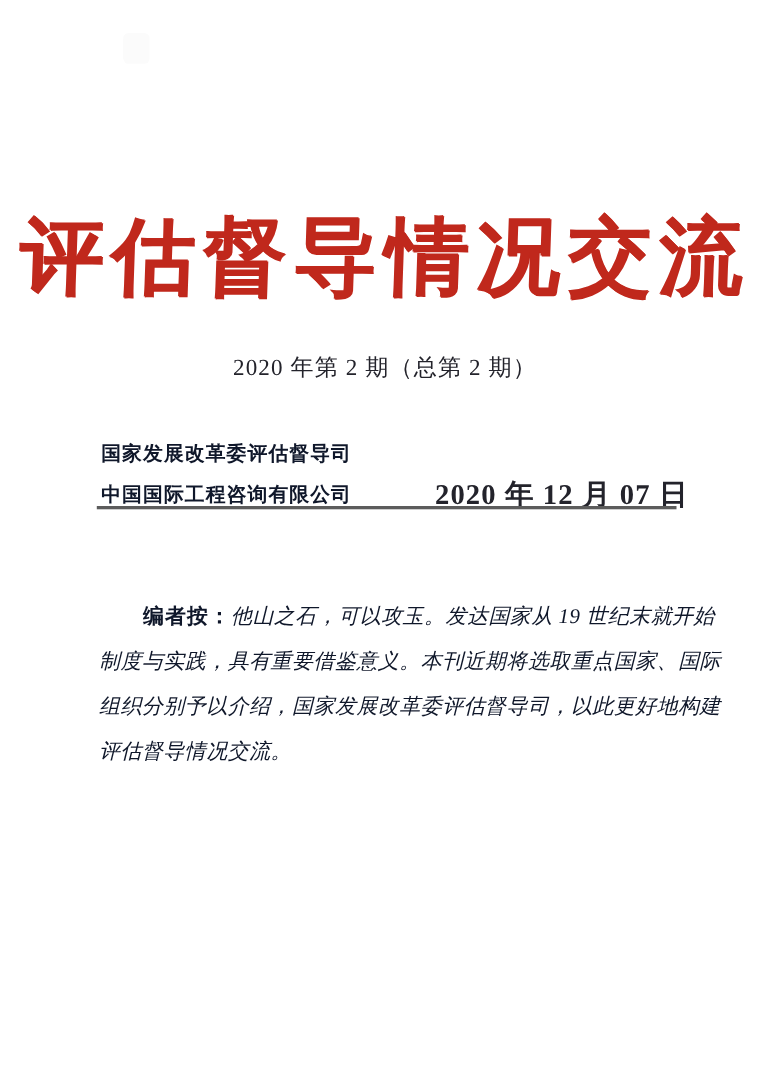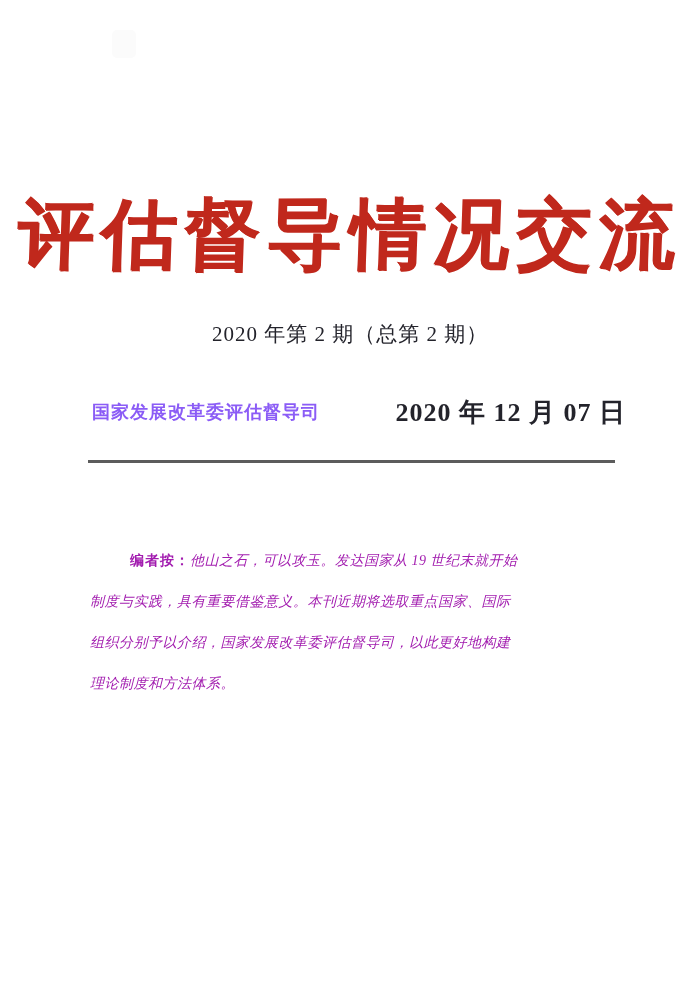--- a/index.html
+++ b/index.html
@@ -65,21 +65,21 @@
   }
   .publisher-lines {
     display: flex;
     flex-direction: column;
   }
   .publisher-line {
     font-size: 18px;
     font-weight: 700;
     line-height: 37px;
     letter-spacing: 1px;
-    color: #8b5cf6;
+    color: #0f172a;
     white-space: nowrap;
   }
   .publication-date {
     font-size: 26px;
     font-weight: 700;
     line-height: 37px;
     letter-spacing: 1px;
     color: #23232b;
     white-space: nowrap;
   }
@@ -94,25 +94,25 @@
     border-top: 3px solid #5c5c5c;
   }
   .editor-note {
     position: absolute;
     top: 540px;
     left: 90px;
     width: 546px;
   }
   .note-line {
     margin: 0;
-    font-size: 14px;
+    font-size: 19px;
     line-height: 41px;
     font-style: italic;
     letter-spacing: 0.5px;
-    color: #a21caf;
+    color: #0f172a;
     white-space: nowrap;
   }
   .note-line.first {
     padding-left: 40px;
   }
   .note-label {
     font-style: normal;
     font-weight: 700;
     font-family: "Liberation Sans", "DejaVu Sans", sans-serif;
     letter-spacing: 1px;
@@ -125,28 +125,29 @@
 
   <div class="scan-smudge"></div>
 
   <h1 class="masthead-title">评估督导情况交流</h1>
 
   <div class="issue-line">2020 年第 2 期（总第 2 期）</div>
 
   <div class="publisher-block">
     <div class="publisher-lines">
       <div class="publisher-line">国家发展改革委评估督导司</div>
+      <div class="publisher-line">中国国际工程咨询有限公司</div>
     </div>
     <div class="publication-date">2020 年 12 月 07 日</div>
   </div>
 
   <hr class="divider-rule">
 
   <div class="editor-note">
     <p class="note-line first">
       <span class="note-label">编者按：</span><span>他山之石，可以攻玉。发达国家从 19 世纪末就开始</span>
     </p>
     <p class="note-line">制度与实践，具有重要借鉴意义。本刊近期将选取重点国家、国际</p>
     <p class="note-line">组织分别予以介绍，国家发展改革委评估督导司，以此更好地构建</p>
-    <p class="note-line">理论制度和方法体系。</p>
+    <p class="note-line">评估督导情况交流。</p>
   </div>
 
 </div>
 
 </body></html>

